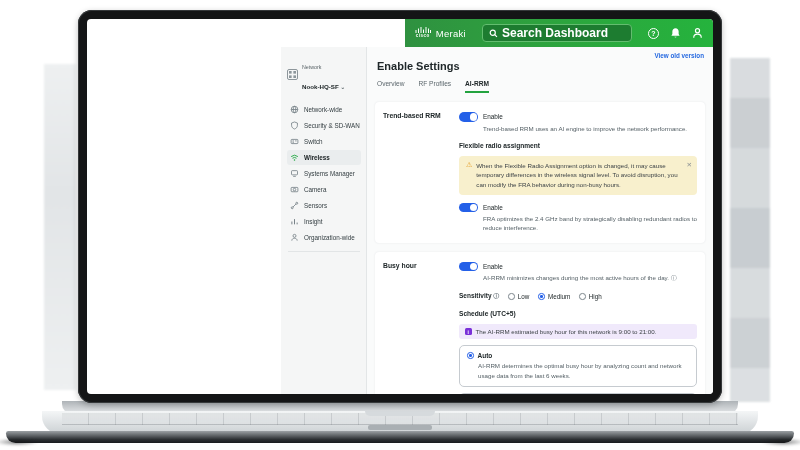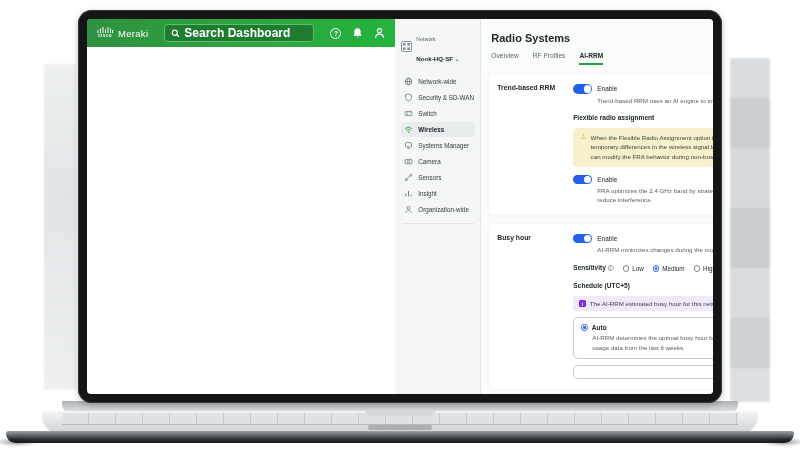--- a/index.html
+++ b/index.html
@@ -25,21 +25,21 @@
     background:#d6dadd; border-radius:0 0 8px 8px; }
   .trackpad { position:absolute; left:50%; top:14px; width:64px; height:5px; transform:translateX(-50%);
     background:#a9afb3; border-radius:2px; }
   .bottom-edge { position:absolute; left:6px; top:431px; width:788px; height:12px;
     background:linear-gradient(180deg,#9ba0a4,#2c3033 70%,#191c1e); border-radius:4px 4px 16px 16px; }
   .foot { position:absolute; top:438px; width:46px; height:8px; background:radial-gradient(ellipse at center, rgba(20,22,24,.55), transparent 70%); filter:blur(1px); }
   .foot-l { left:-6px; } .foot-r { right:-6px; }
 
   .bezel { position:absolute; left:78px; top:10px; width:644px; height:393px;
     background:#141516; border-radius:14px; padding:9px; box-shadow: inset 0 0 0 1px #35383a, 0 2px 6px rgba(0,0,0,.25); z-index:2; }
-  .screen { width:100%; height:100%; background:#fff; border-radius:4px; overflow:hidden; display:flex; flex-direction:row; }
+  .screen { width:100%; height:100%; background:#fff; border-radius:4px; overflow:hidden; display:flex; flex-direction:column;align-items:flex-end; }
 
   
   .topbar { height:28px; flex:0 0 28px; background:linear-gradient(90deg,#2f9140 0%, #2da33e 45%, #25b33d 100%);
     display:flex; align-items:center; padding:0 10px; gap:8px; }
   .brand { display:flex; align-items:center; gap:5px; }
   .cisco-stack { display:flex; flex-direction:column; align-items:center; line-height:1; }
   .cisco-word { color:#fff; font-size:4.5px; font-weight:bold; letter-spacing:.5px; margin-top:1px; }
   .meraki { color:#fff; font-size:9.5px; font-weight:400; letter-spacing:.3px; }
   .spacer { flex:1; }
   .search { display:flex; align-items:center; gap:4px; width:150px; height:18px;
@@ -271,21 +271,21 @@
                   <path d="M2.4 10.2c0-2.2 2-3.2 3.6-3.2s3.6 1 3.6 3.2"></path>
                 </svg>
               </span>
             <span class="si-label">Organization-wide</span>
           </div>
           <div class="side-div"></div>
         </div>
 
         <div class="main">
           <a class="old-ver" href="#">View old version</a>
-          <div class="page-title">Radio Systems</div>
+          <div class="page-title">Enable Settings</div>
 
           <div class="tabs">
             <span class="tab">Overview</span>
             <span class="tab">RF Profiles</span>
             <span class="tab active">AI-RRM</span>
           </div>
 
           <div class="card">
             <div class="row">
               <div class="col-label">Trend-based RRM</div>

